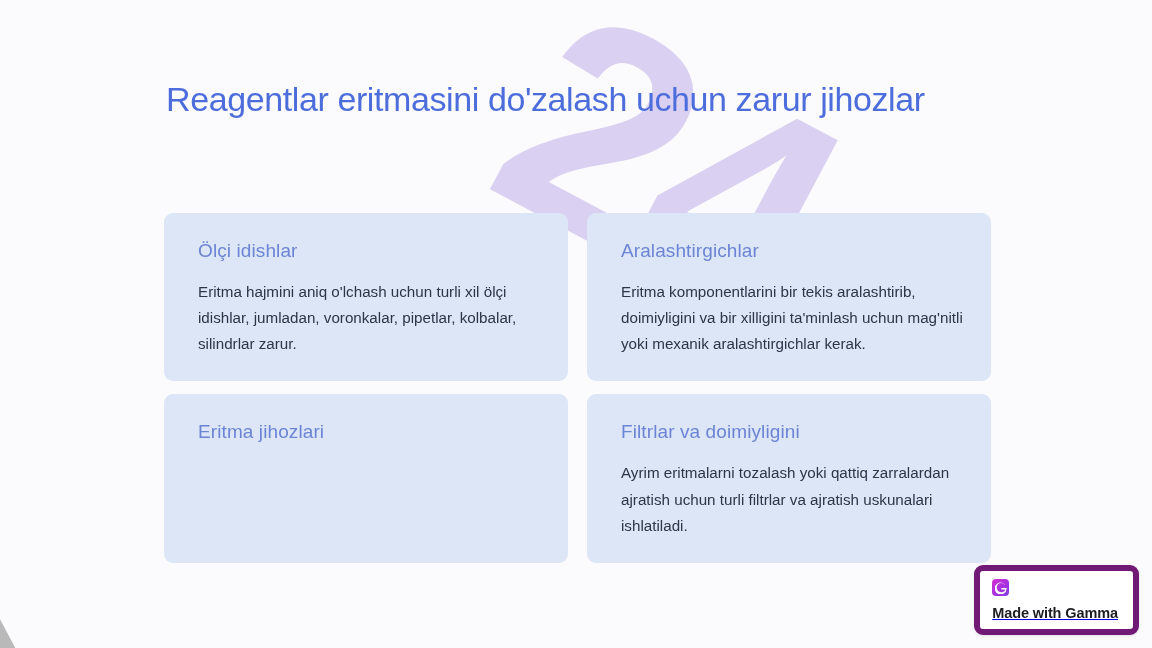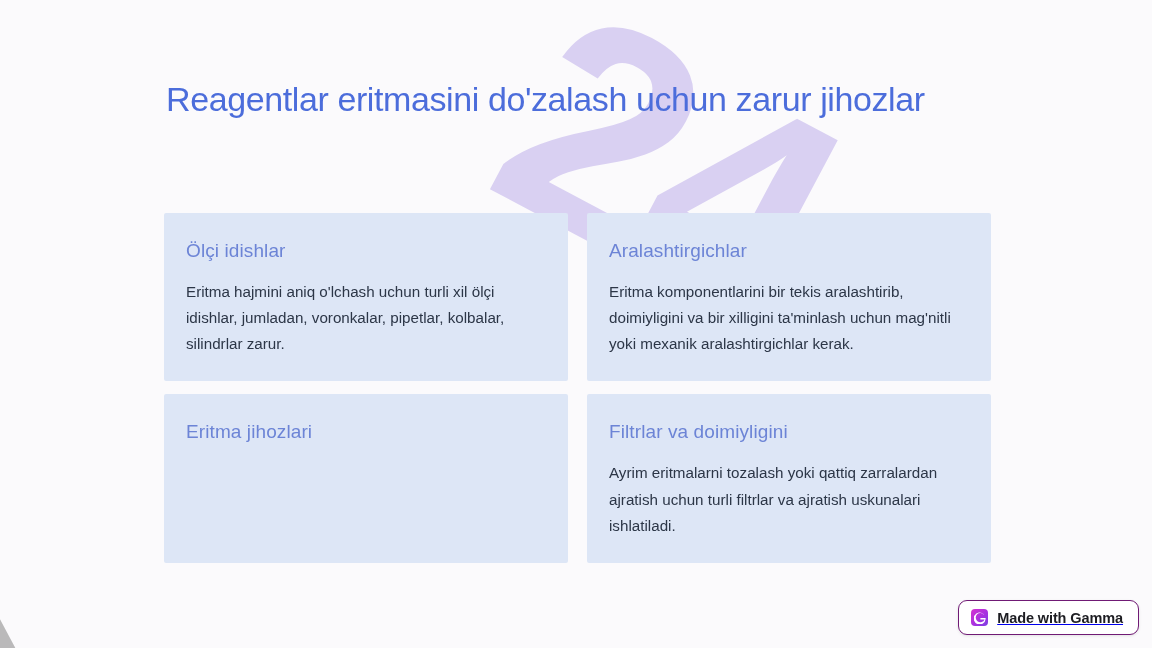--- a/index.html
+++ b/index.html
@@ -70,49 +70,50 @@
     width:827px;
     display:grid;
     grid-template-columns:1fr 1fr;
     grid-template-rows:auto auto;
     column-gap:19px;
     row-gap:13px;
     z-index:2;
   }
   .card {
     background:#dde6f6;
-    border-radius:2px;
-    padding:27px 26px 24px 22px;
+    border-radius:9px;
+    padding:27px 26px 24px 34px;
   }
   .card-title {
     font-size:19px;
     font-weight:400;
     color:#6c84d6;
     margin-bottom:17px;
     letter-spacing:.1px;
   }
   .card-body {
     font-size:15.2px;
     line-height:1.72;
     color:#2c3647;
   }
 
   
   .gamma-badge {
     position:absolute;
     right:13px; bottom:13px;
     display:flex;
-    align-items:center;
+    align-items:flex-start;
     gap:9px;
     background:#ffffff;
-    border:1px solid #701a75;
+    border:6px solid #701a75;
     border-radius:9px;
     padding:8px 15px 8px 12px;
     box-shadow:0 1px 3px rgba(0,0,0,.10);
     z-index:5;
+    flex-direction:column;
   }
   .gamma-icon {
     width:17px; height:17px;
     border-radius:4px;
     background:linear-gradient(135deg,#d62fd0 0%,#a832e0 55%,#7b3fe4 100%);
     display:flex; align-items:center; justify-content:center;
     flex:0 0 auto;
   }
   .gamma-icon svg { display:block; }
   .gamma-text {

